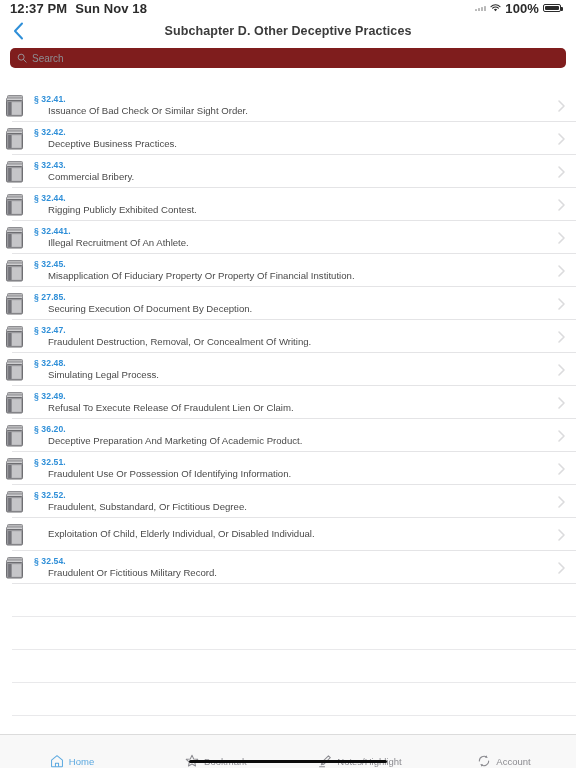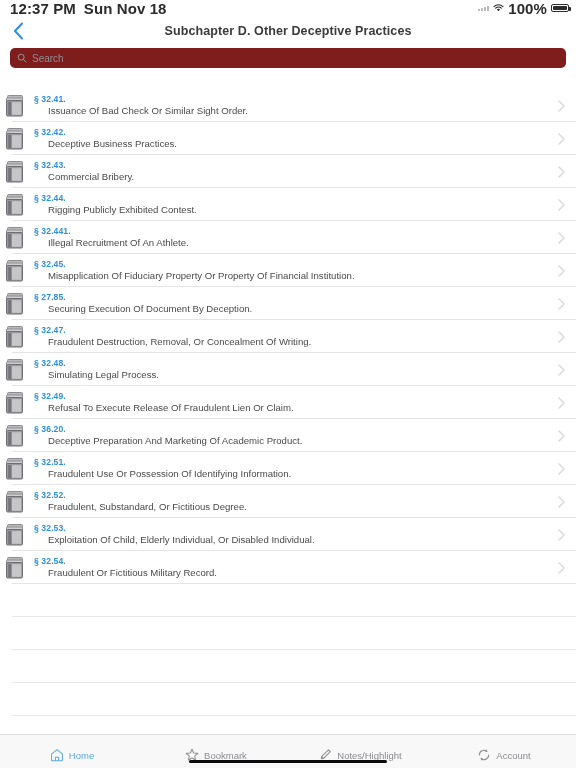--- a/index.html
+++ b/index.html
@@ -8,22 +8,22 @@
     font-family:"Liberation Sans", sans-serif;
     background:#ffffff;
     overflow:hidden;
     -webkit-font-smoothing:antialiased;
   }
 
   
   .statusbar{
     height:16px; width:100%;
     display:flex; align-items:center;
-    padding:0 7px 0 10px;
-    font-size:15px; font-weight:bold; color:#2b2b2b;
+    padding:0 15px 0 10px;
+    font-size:13px; font-weight:bold; color:#2b2b2b;
     letter-spacing:.1px;
   }
   .sb-left{ display:flex; align-items:center; gap:8px; }
   .sb-spacer{ flex:1; }
   .sb-right{ display:flex; align-items:center; gap:4px; }
   .sig-dots{ display:flex; align-items:flex-end; gap:1px; height:6px; }
   .sig-dots i{ width:2px; background:#b9b9b9; display:block; border-radius:.5px; }
   .sig-dots i:nth-child(1){ height:2px }
   .sig-dots i:nth-child(2){ height:3px }
   .sig-dots i:nth-child(3){ height:4px }
@@ -101,21 +101,21 @@
 
   .scroller{
     height:688px; overflow:hidden;
   }
 
   
   .tabbar{
     position:absolute; left:0; bottom:0; width:576px; height:34px;
     background:#f8f8f8;
     border-top:1px solid #dcdcdc;
-    display:flex; align-items:center;
+    display:flex; align-items:flex-end;
     padding-top:7px;
   }
   .tab{
     flex:1; display:flex; align-items:center; justify-content:center; gap:5px;
     cursor:pointer;
   }
   .tab span{ font-size:9.5px; color:#8b8b90; }
   .tab.active span{ color:#5ca9e0; }
   .homebar{
     position:absolute; left:50%; transform:translateX(-50%);
@@ -407,21 +407,20 @@
       </div>
       <div class="row">
         <svg class="book" viewBox="0 0 22 24">
     <rect x="3.5" y="1.5" width="15" height="4" rx="1" fill="#b9b9bb" stroke="#8e8e92" stroke-width="1"></rect>
     <rect x="2.5" y="4" width="16" height="4" rx="1" fill="#cfcfd1" stroke="#8e8e92" stroke-width="1"></rect>
     <rect x="2.5" y="6.5" width="16" height="15.5" rx="1.2" fill="#9a9a9e" stroke="#6e6e72" stroke-width="1"></rect>
     <rect x="4.2" y="8" width="3" height="13" fill="#74747a"></rect>
     <rect x="8" y="8.2" width="9.2" height="12.6" fill="#c6c6c9"></rect>
   </svg>
         <div class="rowtext">
-       <span class="sec">§ 32.53.</span>
        <span class="ttl">Exploitation Of Child, Elderly Individual, Or Disabled Individual.</span>
      </div>
      <div class="chev">
           <svg width="7" height="12" viewBox="0 0 7 12">
     <path d="M1 1l5 5-5 5" stroke="#9b9b9f" stroke-width="1.6" fill="none" stroke-linecap="round" stroke-linejoin="round"></path>
   </svg>
         </div>
       </div>
       <div class="row">
         <svg class="book" viewBox="0 0 22 24">

